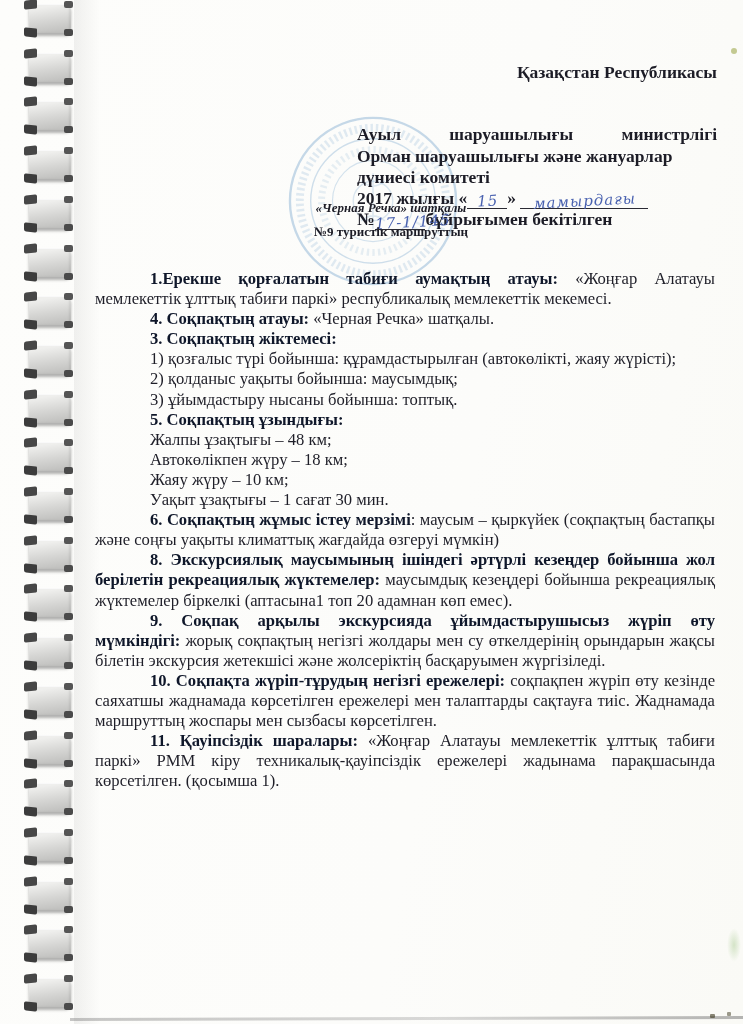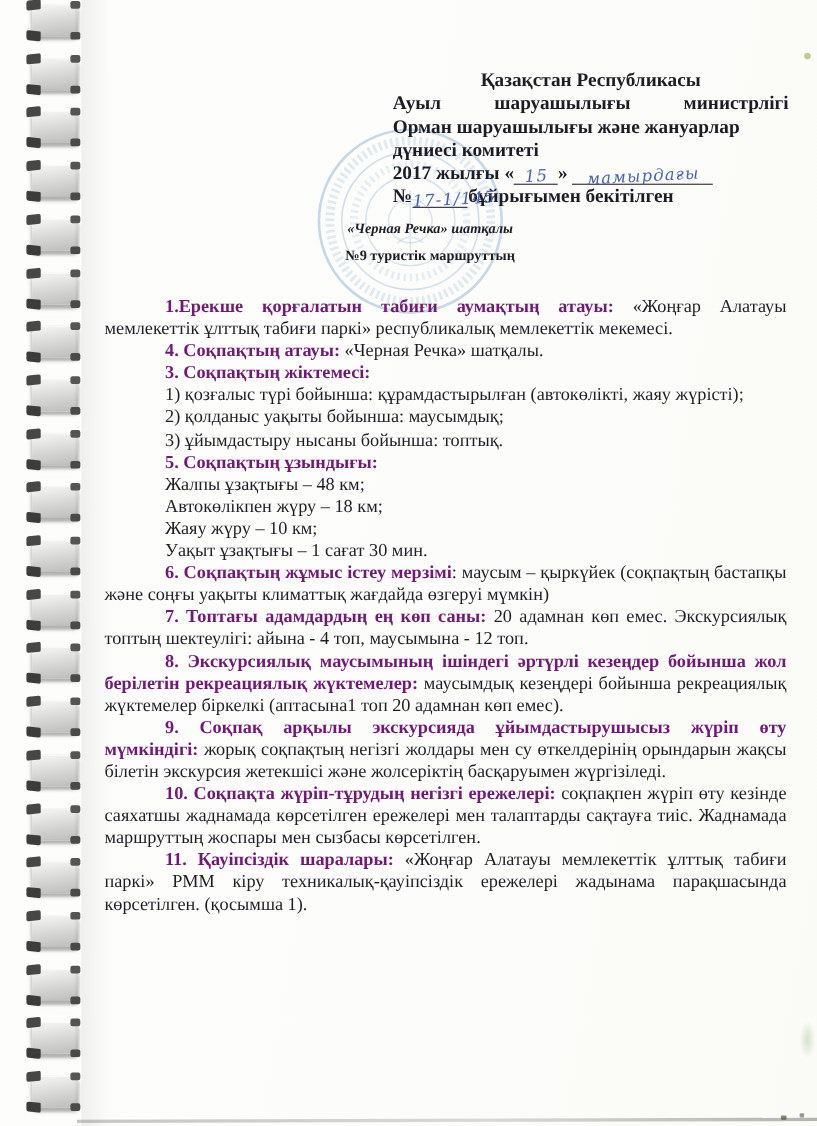--- a/index.html
+++ b/index.html
@@ -47,22 +47,22 @@
   .ring .cap{position:absolute;right:-2px;top:-3px;width:9px;height:7px;background:#555;border-radius:2px;}
   .ring .cap.b{top:auto;bottom:-3px;background:#4a4a4a;}
   
   .stamp{position:absolute;left:284px;top:112px;width:178px;height:178px;opacity:.8;pointer-events:none;}
   
   .header-block{
     position:absolute;left:357px;top:62px;width:360px;
     font-weight:bold;font-size:17.5px;line-height:21.3px;color:#1c1c26;
   }
   .h-line{white-space:nowrap;}
-  .h-line.center{text-align:center;white-space:normal;font-family:Liberation Serif, serif;}
-  .h-line.justify{text-align:justify;text-align-last:justify;white-space:normal;}
+  .h-line.center{text-align:right;white-space:normal;font-family:Liberation Serif, serif;}
+  .h-line.justify{text-align:justify;text-align-last:justify;white-space:normal;margin-top:41px;}
   .blank{
     display:inline-block;border-bottom:1.6px solid #2a2a33;text-align:center;
     height:17px;vertical-align:baseline;line-height:14px;
   }
   .blank.day{width:40px;}
   .blank.month{width:128px;}
   .blank.num{width:50px;margin-right:1px;}
   .hw{
     font-family:"DejaVu Serif",serif;font-style:italic;font-weight:normal;
     color:#4a62b0;font-size:15px;display:inline-block;transform:rotate(-3deg) translateY(2px);
@@ -73,21 +73,21 @@
     position:absolute;left:80px;top:196px;width:622px;text-align:center;
     font-weight:bold;font-size:13px;line-height:24px;color:#1c1c26;
   }
   .title-block .it{font-style:italic;}
   
   .doc-body{
     position:absolute;left:95px;top:269px;width:620px;
     font-size:16.6px;line-height:20.1px;color:#1e1e28;text-align:justify;
   }
   .doc-body p{margin:0;text-indent:55px;}
-  .doc-body b{color:#701a75;}
+  .doc-body b{color:#0f172a;}
 </style>
 </head>
 <body>
 
 <div class="scan-page"></div>
 <div class="page-left-shade"></div>
 
 <svg class="stamp" viewBox="0 0 180 180">
   <g fill="none" stroke="#7da9cf">
     <circle cx="90" cy="90" r="84" stroke-width="2.4" opacity="0.55"></circle>
@@ -120,21 +120,20 @@
     <p><b>3. Соқпақтың жіктемесі:</b></p>
     <p>1) қозғалыс түрі бойынша: құрамдастырылған (автокөлікті, жаяу жүрісті);</p>
     <p>2) қолданыс уақыты бойынша: маусымдық;</p>
     <p>3) ұйымдастыру нысаны бойынша: топтық.</p>
     <p><b>5. Соқпақтың ұзындығы:</b></p>
     <p>Жалпы ұзақтығы – 48 км;</p>
     <p>Автокөлікпен жүру – 18 км;</p>
     <p>Жаяу жүру – 10 км;</p>
     <p>Уақыт ұзақтығы – 1 сағат 30 мин.</p>
     <p><b>6. Соқпақтың жұмыс істеу мерзімі</b>: маусым – қыркүйек (соқпақтың бастапқы және соңғы уақыты климаттық жағдайда  өзгеруі мүмкін)</p>
-    <p><b>7. Топтағы адамдардың ең көп саны:</b> 20 адамнан көп емес. Экскурсиялық топтың  шектеулігі: айына - 4 топ, маусымына - 12 топ.</p>
     <p><b>8. Экскурсиялық маусымының ішіндегі әртүрлі кезеңдер бойынша жол берілетін рекреациялық жүктемелер:</b> маусымдық кезеңдері бойынша рекреациялық жүктемелер біркелкі (аптасына1 топ 20 адамнан көп емес).</p>
     <p><b>9. Соқпақ арқылы экскурсияда ұйымдастырушысыз жүріп өту мүмкіндігі:</b> жорық соқпақтың негізгі жолдары мен су өткелдерінің орындарын жақсы білетін экскурсия жетекшісі және жолсеріктің басқаруымен жүргізіледі.</p>
     <p><b>10. Соқпақта жүріп-тұрудың негізгі ережелері:</b> соқпақпен жүріп өту кезінде саяхатшы жаднамада көрсетілген ережелері мен талаптарды сақтауға тиіс. Жаднамада маршруттың жоспары мен сызбасы көрсетілген.</p>
     <p><b>11. Қауіпсіздік шаралары:</b> «Жоңғар Алатауы мемлекеттік ұлттық табиғи паркі» РММ кіру техникалық-қауіпсіздік ережелері жадынама парақшасында көрсетілген. (қосымша 1).</p>
   </div>
 
 <div class="binding">
     <div class="ring" style="top: 4px;">
       <span class="cap"></span>
       <span class="cap b"></span>

